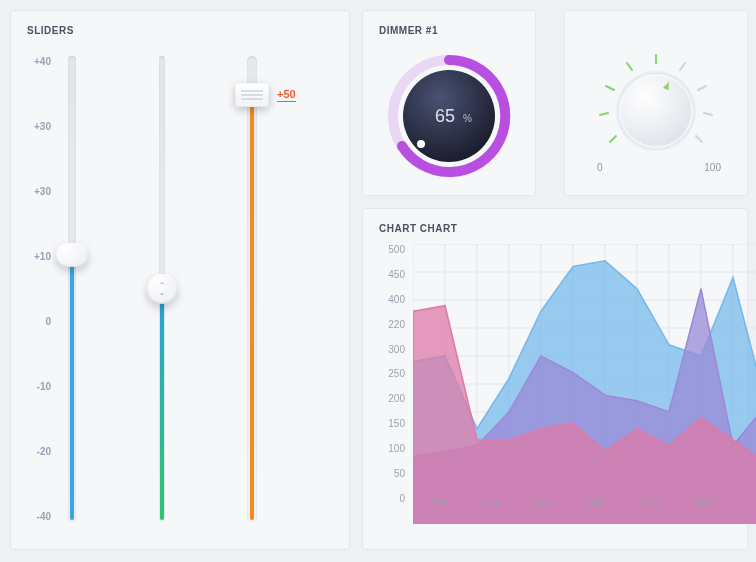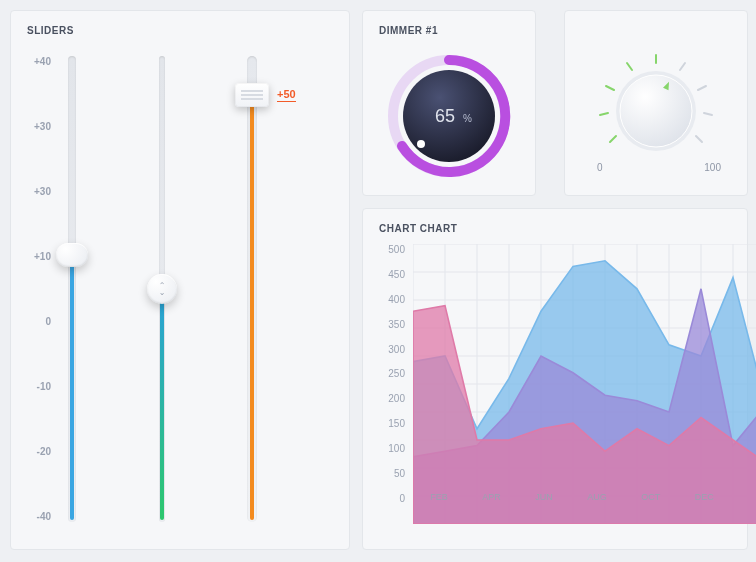--- a/index.html
+++ b/index.html
@@ -142,21 +142,21 @@
   .d2-max { right:10px; bottom:8px; }
   
   .chart-card { flex:1; }
   .chart-body { position:relative; height:280px; }
   .chart-ylabels {
     position:absolute; left:0; top:0; bottom:20px; width:30px;
     display:flex; flex-direction:column; justify-content:space-between;
     font-size:10px; color:#9aa2b1; text-align:right; padding-right:4px;
   }
   .chart-xlabels {
-    position:absolute; left:34px; right:0; bottom:16px; height:16px;
+    position:absolute; left:34px; right:0; bottom:10px; height:16px;
     display:flex; justify-content:space-around;
     font-size:9px; color:#9aa2b1;
   }
   .chart-svg { position:absolute; left:34px; right:0; top:0; bottom:20px; }
 </style>
 </head>
 <body>
 
 <div class="grid">
 
@@ -255,21 +255,21 @@
       </div>
     </div>
 
     <div class="card chart-card">
       <div class="card-title">CHART CHART</div>
       <div class="chart-body">
         <div class="chart-ylabels">
             <div>500</div>
             <div>450</div>
             <div>400</div>
-            <div>350</div>
+            <div>220</div>
             <div>300</div>
             <div>250</div>
             <div>200</div>
             <div>150</div>
             <div>100</div>
             <div>50</div>
             <div>0</div>
           </div>
         <svg class="chart-svg" id="chart-svg" preserveAspectRatio="none" viewBox="0 0 330 260" width="100%" height="100%">
             <line x1="0" x2="330" y1="0" y2="0" stroke="#e3e6ec" stroke-width="1"></line>

